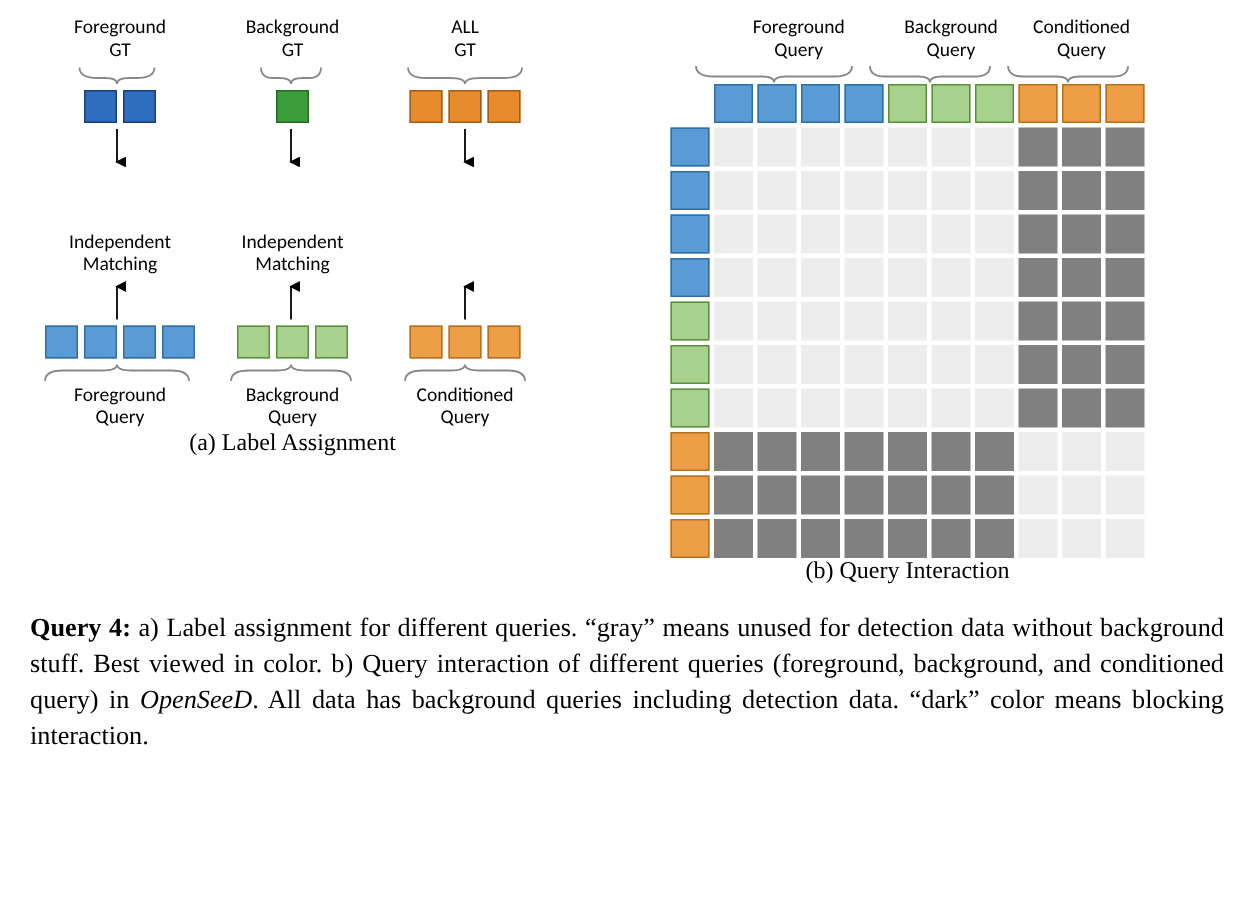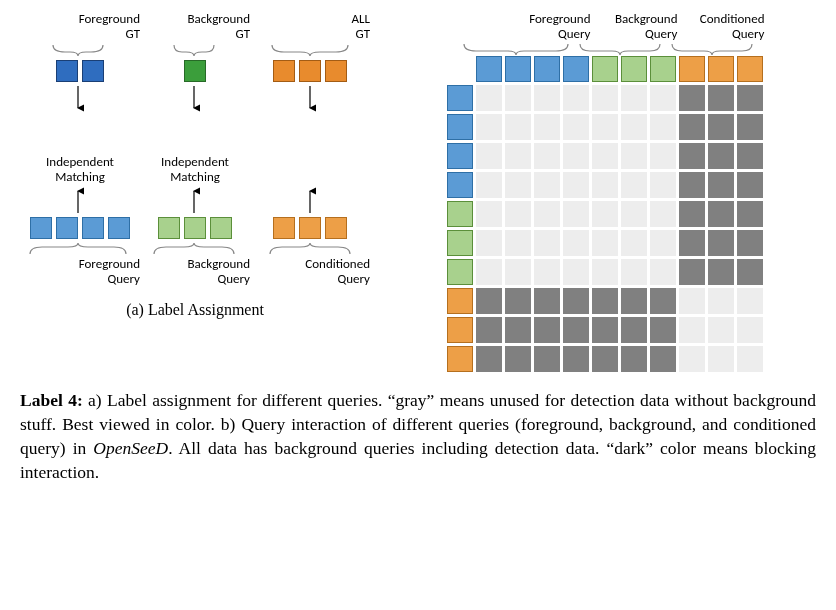--- a/index.html
+++ b/index.html
@@ -22,21 +22,21 @@
   }
   .panel-a { width: 350px; }
   .panel-b { width: 410px; }
 
   .top-headers, .bottom-headers {
     display: flex;
     font-family: Calibri, Arial, sans-serif;
     font-size: 13px;
     text-align: center;
   }
-  .hdr { line-height: 1.15; text-align: right; }
+  .hdr { line-height: 1.15; }
 
   .brace {
     stroke: #888;
     stroke-width: 1.2;
     fill: none;
   }
   .arrow {
     stroke: #000;
     stroke-width: 1.2;
     fill: none;
@@ -55,21 +55,20 @@
     display: flex;
     font-family: Calibri, Arial, sans-serif;
     font-size: 13px;
     text-align: center;
   }
   .matchrow > div { line-height: 1.2; }
 
   .subcap {
     font-family: "Times New Roman", serif;
     font-size: 16px;
-    margin-top: 14px;
     text-align: center;
   }
   .grid {
     display: grid;
     grid-template-columns: repeat(11, 26px);
     grid-template-rows: repeat(11, 26px);
     gap: 3px;
   }
   .cell {
     width: 26px;
@@ -315,18 +314,19 @@
         <div class="cell dark"></div>
         <div class="cell dark"></div>
         <div class="cell dark"></div>
         <div class="cell dark"></div>
         <div class="cell dark"></div>
         <div class="cell light"></div>
         <div class="cell light"></div>
         <div class="cell light"></div>
       </div>
 
+    <div class="subcap">(b) Query Interaction</div>
   </div>
 </div>
 
 <div class="caption">
-  <b>Label 4:</b><span> a) Label assignment for different queries. “gray” means unused for detection data without background stuff. Best viewed in color. b) Query interaction of different queries (foreground, background, and conditioned query) in </span><i>OpenSeeD</i><span>. All data has background queries including detection data. “dark” color means blocking interaction.</span>
+  <b>Query 4:</b><span> a) Label assignment for different queries. “gray” means unused for detection data without background stuff. Best viewed in color. b) Query interaction of different queries (foreground, background, and conditioned query) in </span><i>OpenSeeD</i><span>. All data has background queries including detection data. “dark” color means blocking interaction.</span>
 </div>
 
 </body></html>

